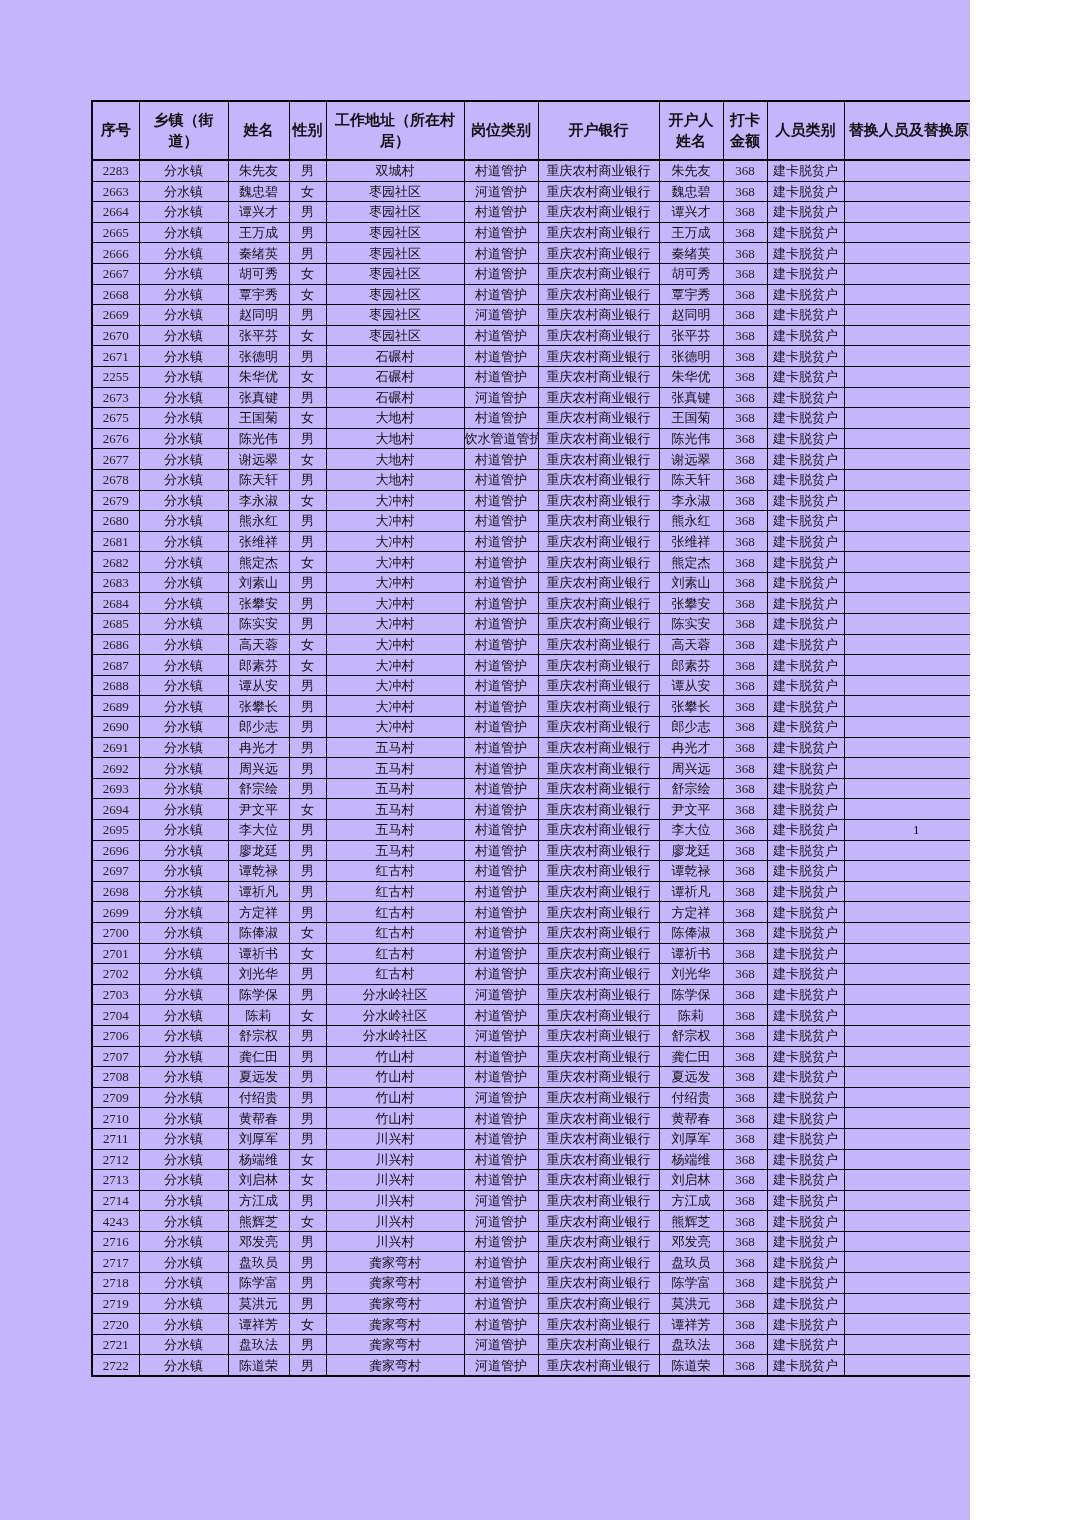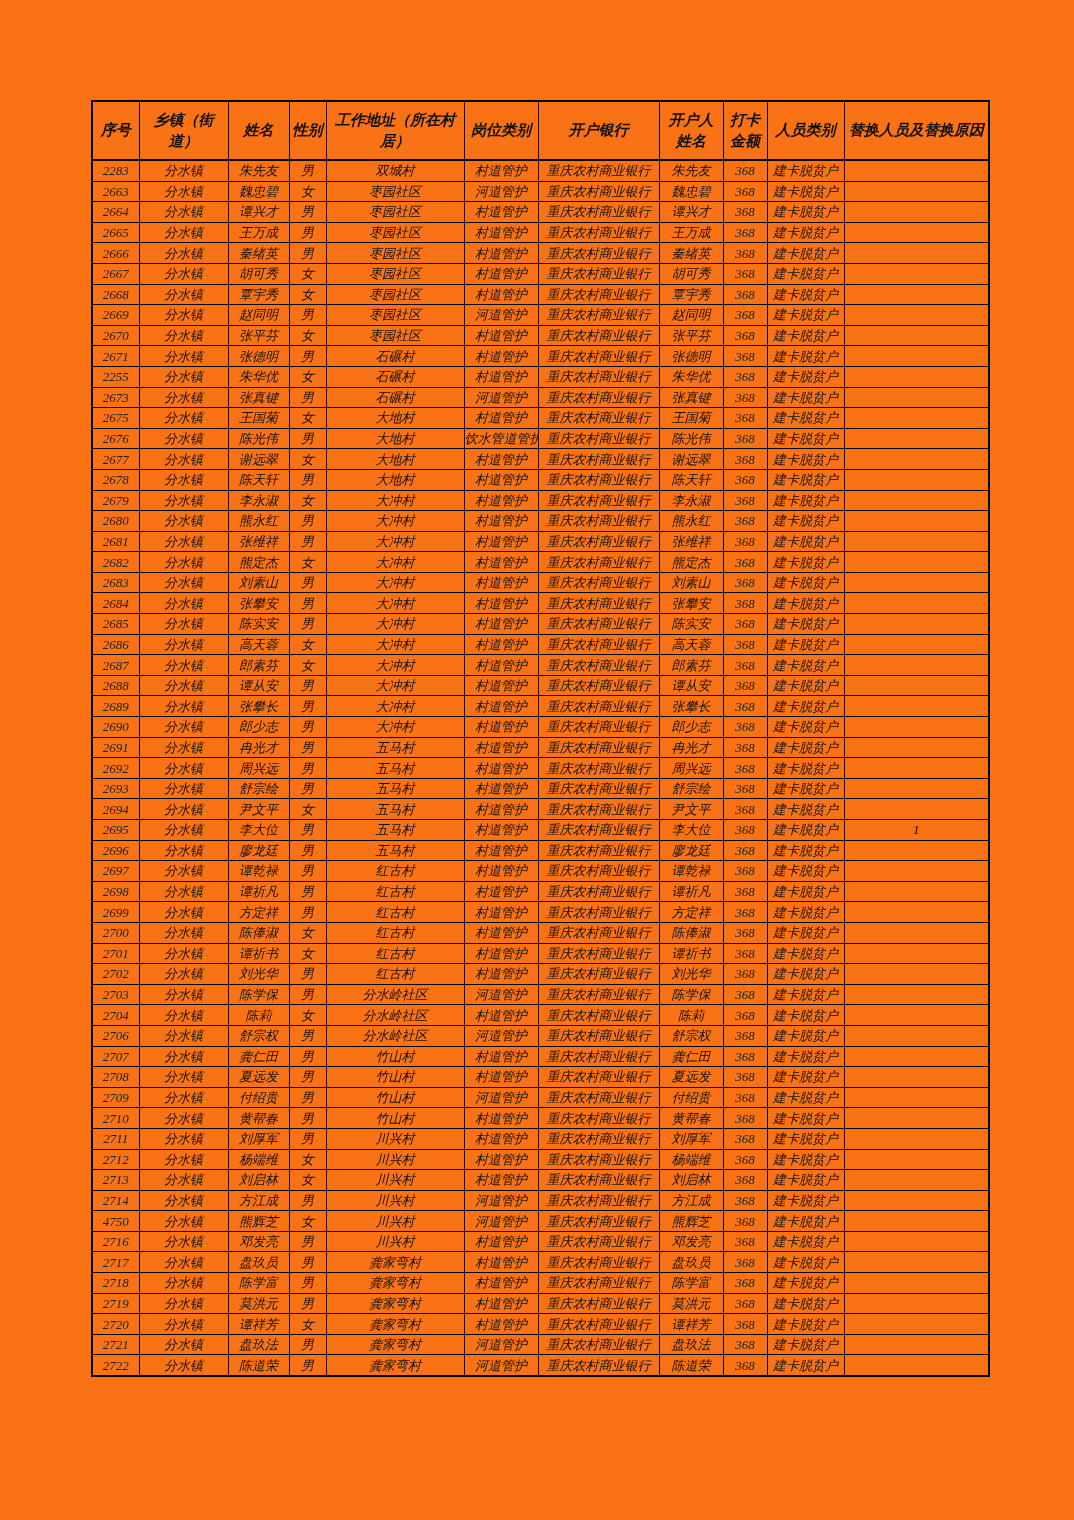--- a/index.html
+++ b/index.html
@@ -2,27 +2,26 @@
 <html><head>
 <meta charset="utf-8">
 <style>
   html, body {
     margin: 0;
     padding: 0;
     background: #ffffff;
   }
   .page {
     position: relative;
-    width: 1074px;
+    width: 970px;
     height: 1520px;
-    background: #f97316;
+    background: #c4b5fd;
     overflow: hidden;
     font-family: "Liberation Serif", "DejaVu Serif", serif;
     color: #111111;
-    font-style: italic;
   }
   table.roster {
     position: absolute;
     left: 91px;
     top: 100px;
     width: 897px;
     border-collapse: collapse;
     table-layout: fixed;
     border: 2px solid #000000;
   }
@@ -749,21 +748,21 @@
           <td>男</td>
           <td>川兴村</td>
           <td>河道管护</td>
           <td>重庆农村商业银行</td>
           <td>方江成</td>
           <td class="num">368</td>
           <td>建卡脱贫户</td>
           <td></td>
         </tr>
         <tr>
-          <td class="num">4750</td>
+          <td class="num">4243</td>
           <td>分水镇</td>
           <td>熊辉芝</td>
           <td>女</td>
           <td>川兴村</td>
           <td>河道管护</td>
           <td>重庆农村商业银行</td>
           <td>熊辉芝</td>
           <td class="num">368</td>
           <td>建卡脱贫户</td>
           <td></td>

